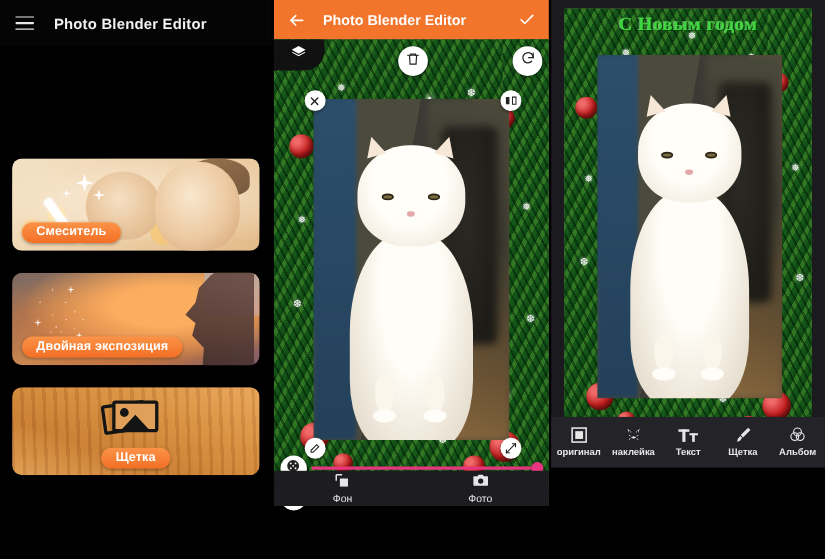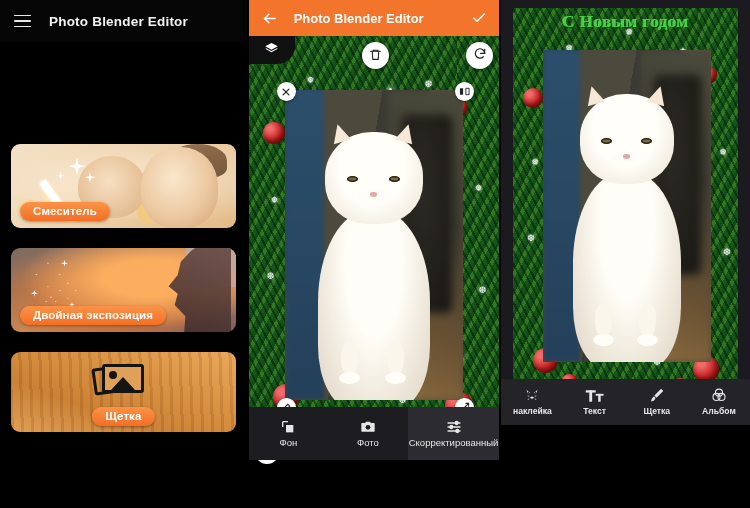--- a/index.html
+++ b/index.html
@@ -224,21 +224,21 @@
   .sl-dot { position:absolute; width:11px; height:11px; border-radius:50%; background:#e8357f;
             box-shadow:0 0 3px rgba(0,0,0,.4);}
   .circ-icon {
     position:absolute; width:22px; height:22px; border-radius:50%;
     background:#fff; display:flex; align-items:center; justify-content:center;
     box-shadow:0 1px 3px rgba(0,0,0,.5); cursor:pointer;
   }
 
   
   .botnav { position:absolute; left:0; right:0; bottom:0; display:flex; background:#1d1d21; }
-  .botnav.p2 { height:53px; }
+  .botnav.p2 { height:32px; }
   .botnav.p3 { height:46px; background:#232328; }
   .nav-item {
     flex:1; display:flex; flex-direction:column; align-items:center; justify-content:center;
     gap:3px; color:#e6e6e6; font-size:9.5px; cursor:pointer; text-align:center; line-height:1.1;
     padding: 0 1px;
   }
   .nav-item.active { background:#2b2b31; }
   .nav-ic { height:17px; display:flex; align-items:center; justify-content:center; }
   .nav-lbl { white-space: normal; }
   .p3 .nav-item { font-size:8.6px; font-weight:600; }
@@ -479,33 +479,20 @@
         </div>
         <div class="nav-item">
           <span class="nav-ic">
             <svg width="16" height="16" viewBox="0 0 24 24" fill="#e6e6e6">
                 <path d="M9 4h6l1.2 2H21a1 1 0 0 1 1 1v11a1 1 0 0 1-1 1H3a1 1 0 0 1-1-1V7a1 1 0 0 1 1-1h4.8z"></path>
                 <circle cx="12" cy="12.5" r="3.6" fill="#1d1d21"></circle>
               </svg>
           </span>
           <span class="nav-lbl">Фото</span>
         </div>
-        <div class="nav-item active">
-          <span class="nav-ic">
-            <svg width="16" height="16" viewBox="0 0 24 24" fill="none" stroke="#e6e6e6" stroke-width="2" stroke-linecap="round">
-                <line x1="3" y1="6" x2="21" y2="6"></line>
-                <line x1="3" y1="12" x2="21" y2="12"></line>
-                <line x1="3" y1="18" x2="21" y2="18"></line>
-                <circle cx="16" cy="6" r="2.2" fill="#e6e6e6"></circle>
-                <circle cx="8" cy="12" r="2.2" fill="#e6e6e6"></circle>
-                <circle cx="17" cy="18" r="2.2" fill="#e6e6e6"></circle>
-              </svg>
-          </span>
-          <span class="nav-lbl">Скорректированный</span>
-        </div>
       </div>
     </div>
   </div>
 
   <div class="divider"></div>
 
   <div class="panel panel-3">
 
     <div class="canvas-wrap p3-canvas">
       <div class="xmas" style="left:12px; right:12px; top:8px; bottom:6px;">
@@ -548,20 +535,29 @@
           <div class="eye" style="left:58px; top:88px;"></div>
           <div class="eye" style="left:98px; top:88px;"></div>
           <div class="muzzle" style="left:67px; top:102px;"></div>
           <div class="nose" style="left:80px; top:104px;"></div>
         </div>
       </div>
 
       <div class="botnav p3">
         <div class="nav-item">
           <span class="nav-ic">
+            <svg width="17" height="17" viewBox="0 0 24 24" fill="none" stroke="#e6e6e6" stroke-width="2">
+                <rect x="3" y="3" width="18" height="18"></rect>
+                <rect x="7" y="7" width="10" height="10" fill="#e6e6e6" stroke="none"></rect>
+              </svg>
+          </span>
+          <span class="nav-lbl">оригинал</span>
+        </div>
+        <div class="nav-item">
+          <span class="nav-ic">
             <svg width="18" height="17" viewBox="0 0 24 24" fill="#e6e6e6">
                 <path d="M4 4l2.4 5.6 3-1.6z"></path>
                 <path d="M20 4l-2.4 5.6-3-1.6z"></path>
                 <ellipse cx="7" cy="8" rx="1" ry="1.6" fill="#1d1d21"></ellipse>
                 <ellipse cx="17" cy="8" rx="1" ry="1.6" fill="#1d1d21"></ellipse>
                 <path d="M9 15h6M8 13.2l-2-.8M16 13.2l2-.8M8 16.8l-2 .8M16 16.8l2 .8" stroke="#e6e6e6" stroke-width="1.1" fill="none"></path>
                 <circle cx="12" cy="15" r="1.6"></circle>
               </svg>
           </span>
           <span class="nav-lbl">наклейка</span>

